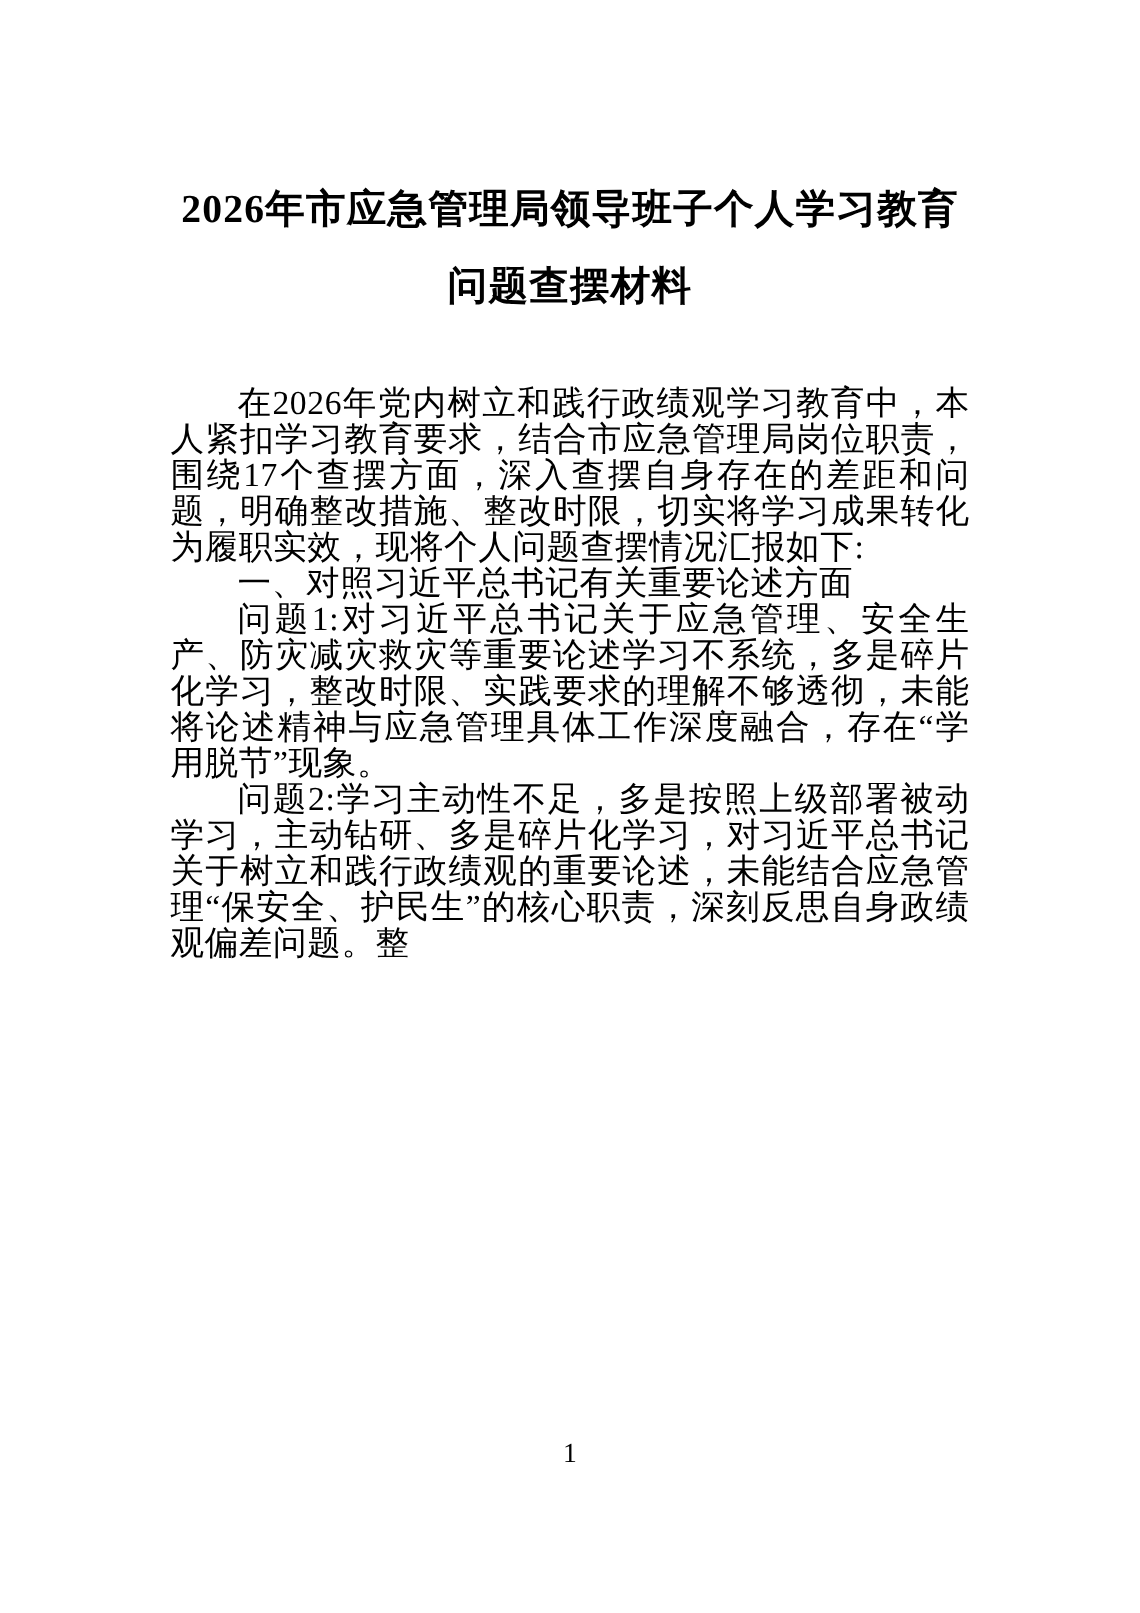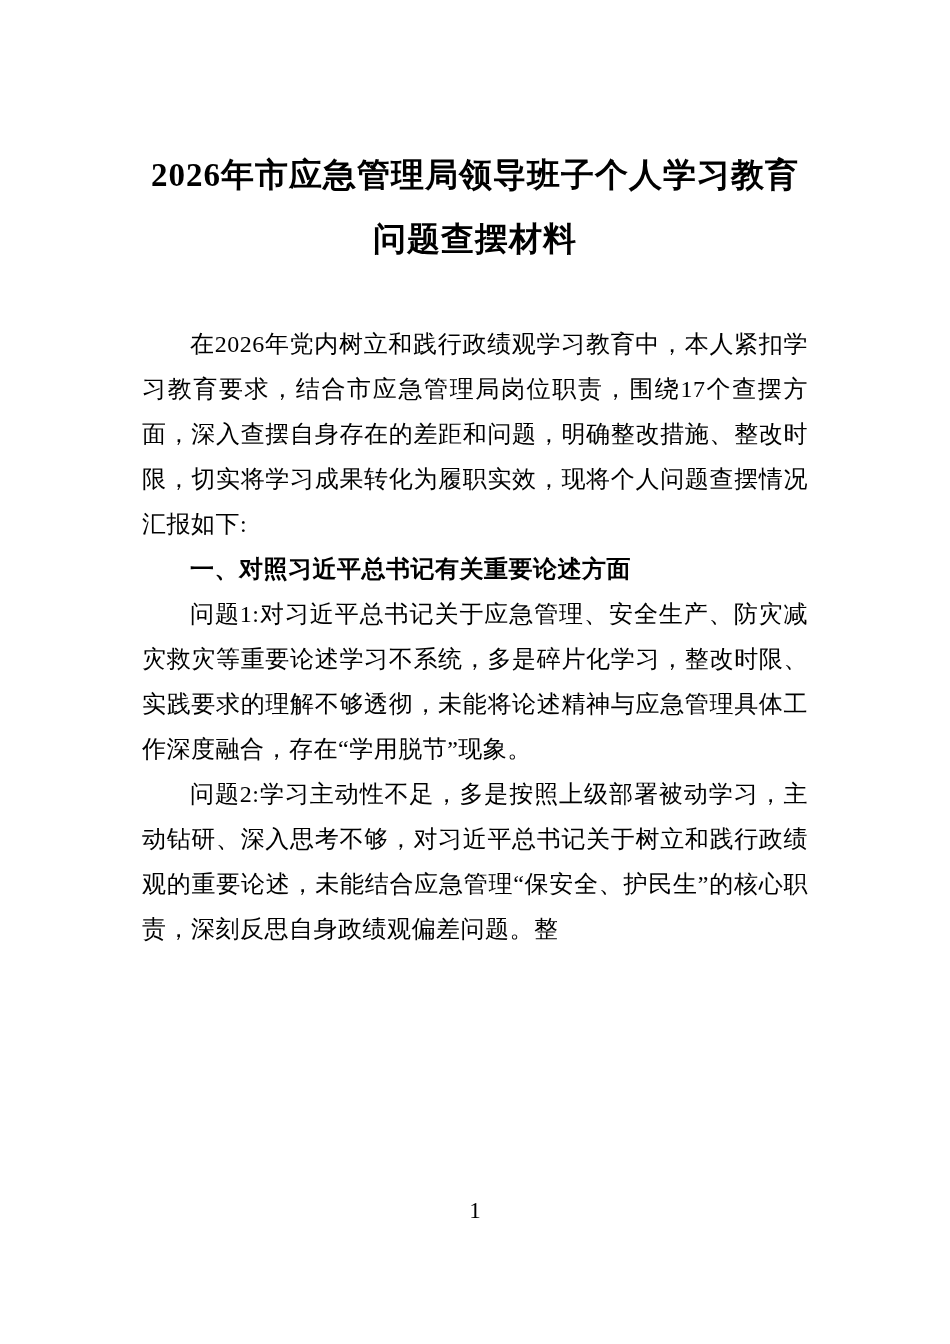--- a/index.html
+++ b/index.html
@@ -21,29 +21,29 @@
   .doc-title {
     margin: 0 0 50px 0;
     font-size: 33px;
     font-weight: 700;
     line-height: 1.95;
     text-align: center;
     letter-spacing: 1px;
   }
   .doc-body p {
     margin: 0;
-    font-size: 24px;
-    line-height: 45px;
+    font-size: 28px;
+    line-height: 30px;
     text-align: justify;
     text-indent: 2em;
     letter-spacing: 0.5px;
     word-break: break-all;
   }
   .doc-body p.heading {
-    font-weight: 700;
+    font-weight: 400;
   }
   .page-number {
     position: absolute;
     left: 0;
     right: 0;
     bottom: 120px;
     text-align: center;
     font-size: 23px;
     color: #000000;
   }
@@ -51,17 +51,17 @@
 </head>
 <body>
 
 <div class="page">
   <h1 class="doc-title">2026年市应急管理局领导班子个人学习教育问题查摆材料</h1>
 
   <div class="doc-body" id="paragraphs">
       <p class="body">在2026年党内树立和践行政绩观学习教育中，本人紧扣学习教育要求，结合市应急管理局岗位职责，围绕17个查摆方面，深入查摆自身存在的差距和问题，明确整改措施、整改时限，切实将学习成果转化为履职实效，现将个人问题查摆情况汇报如下:</p>
       <p class="heading">一、对照习近平总书记有关重要论述方面</p>
       <p class="body">问题1:对习近平总书记关于应急管理、安全生产、防灾减灾救灾等重要论述学习不系统，多是碎片化学习，整改时限、实践要求的理解不够透彻，未能将论述精神与应急管理具体工作深度融合，存在“学用脱节”现象。</p>
-      <p class="body">问题2:学习主动性不足，多是按照上级部署被动学习，主动钻研、深入思考不够，对习近平总书记关于树立和践行政绩观的重要论述，未能结合应急管理“保安全、护民生”的核心职责，深刻反思自身政绩观偏差问题。整</p>
+      <p class="body">问题2:学习主动性不足，多是按照上级部署被动学习，主动钻研、多是碎片化学习，对习近平总书记关于树立和践行政绩观的重要论述，未能结合应急管理“保安全、护民生”的核心职责，深刻反思自身政绩观偏差问题。整</p>
     </div>
 
   <div class="page-number">1</div>
 </div>
 
 </body></html>

